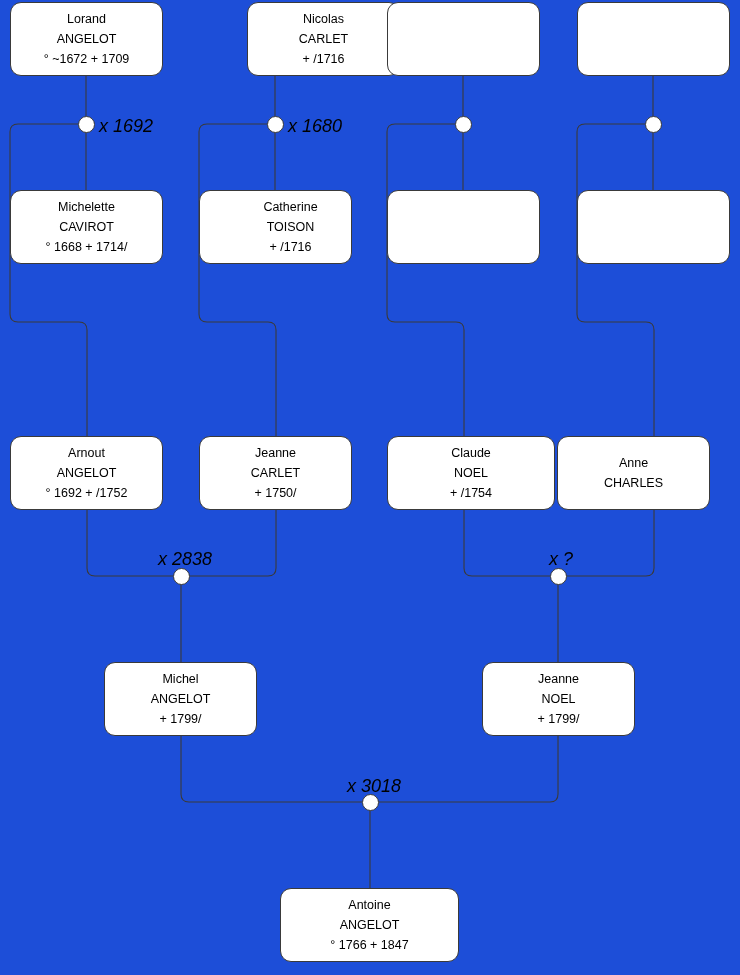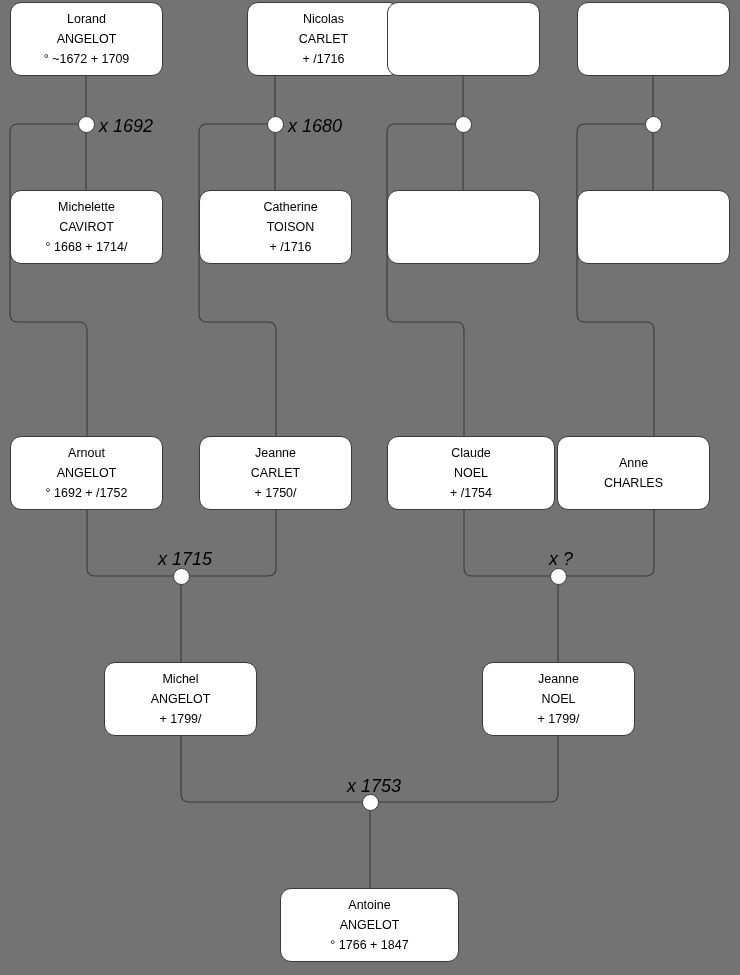--- a/index.html
+++ b/index.html
@@ -9,21 +9,21 @@
     background: #ffffff;
   }
   body {
     font-family: "Liberation Sans", sans-serif;
     -webkit-font-smoothing: antialiased;
   }
   #chart-root {
     position: relative;
     width: 740px;
     height: 975px;
-    background: #737373;
+    background: #1d4ed8;
     overflow: hidden;
   }
   #links-layer {
     position: absolute;
     left: 0;
     top: 0;
     width: 740px;
     height: 975px;
     pointer-events: none;
   }
@@ -158,20 +158,20 @@
       </div>
     </div>
   <div id="unions-layer">
       <div class="union-node" style="left: 77.5px; top: 115.5px;"></div>
       <div class="union-label" style="left: 99px; top: 116px;">x 1692</div>
       <div class="union-node" style="left: 266.5px; top: 115.5px;"></div>
       <div class="union-label" style="left: 288px; top: 116px;">x 1680</div>
       <div class="union-node" style="left: 454.5px; top: 115.5px;"></div>
       <div class="union-node" style="left: 644.5px; top: 115.5px;"></div>
       <div class="union-node" style="left: 172.5px; top: 567.5px;"></div>
-      <div class="union-label" style="left: 158px; top: 549px;">x 1715</div>
+      <div class="union-label" style="left: 158px; top: 549px;">x 2838</div>
       <div class="union-node" style="left: 549.5px; top: 567.5px;"></div>
       <div class="union-label" style="left: 549px; top: 549px;">x ?</div>
       <div class="union-node" style="left: 361.5px; top: 793.5px;"></div>
-      <div class="union-label" style="left: 347px; top: 776px;">x 1753</div>
+      <div class="union-label" style="left: 347px; top: 776px;">x 3018</div>
     </div>
 
 </div>
 
 </body></html>

